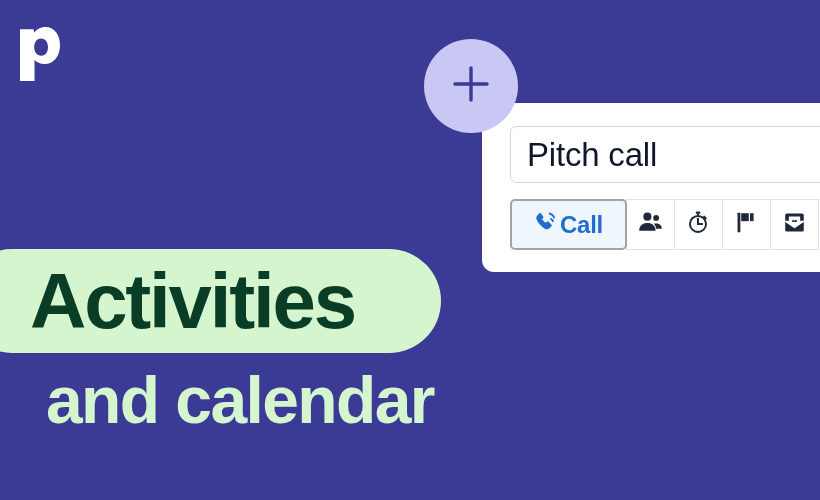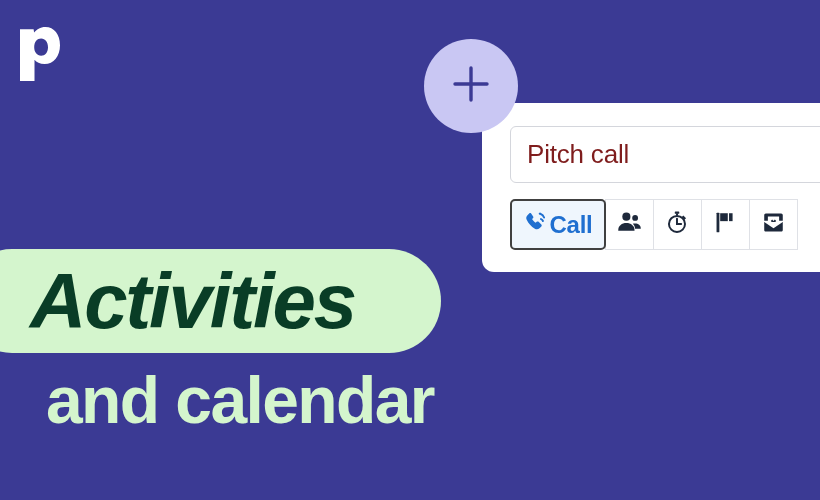--- a/index.html
+++ b/index.html
@@ -52,21 +52,20 @@
     position: absolute;
     left: 0;
     top: 0;
     height: 104px;
     line-height: 104px;
     font-size: 78px;
     font-weight: 700;
     letter-spacing: -2.2px;
     color: #093d26;
     white-space: nowrap;
-    font-style: italic;
   }
   #headline-line2 {
     position: absolute;
     left: 1px;
     top: 112px;
     font-size: 66px;
     line-height: 78px;
     font-weight: 700;
     letter-spacing: -1.6px;
     color: #d4f5cd;
@@ -93,22 +92,22 @@
     height: 57px;
     box-sizing: border-box;
     background: #ffffff;
     border: 1px solid #d4d6dc;
     border-radius: 6px;
     display: flex;
     align-items: center;
     padding: 0 16px;
   }
   #activity-title-value {
-    font-size: 26px;
-    color: #7f1d1d;
+    font-size: 33px;
+    color: #0f172a;
     letter-spacing: -0.2px;
     white-space: nowrap;
   }
 
   
   #activity-type-row {
     position: absolute;
     left: 28px;
     top: 96px;
     display: flex;
@@ -121,23 +120,23 @@
     border: 1px solid #dfe1e6;
     background: #ffffff;
     display: flex;
     align-items: center;
     justify-content: center;
     margin-left: -1px;
   }
   .type-btn:first-child { margin-left: 0; }
 
   #type-btn-call {
-    width: 96px;
+    width: 117px;
     background: #eff6fd;
-    border: 2px solid #404040;
+    border: 2px solid #a3a3a3;
     border-radius: 5px;
     position: relative;
     z-index: 2;
   }
   #type-btn-call .type-label {
     font-size: 24px;
     font-weight: 700;
     color: #1f6fd0;
     letter-spacing: -0.3px;
   }

